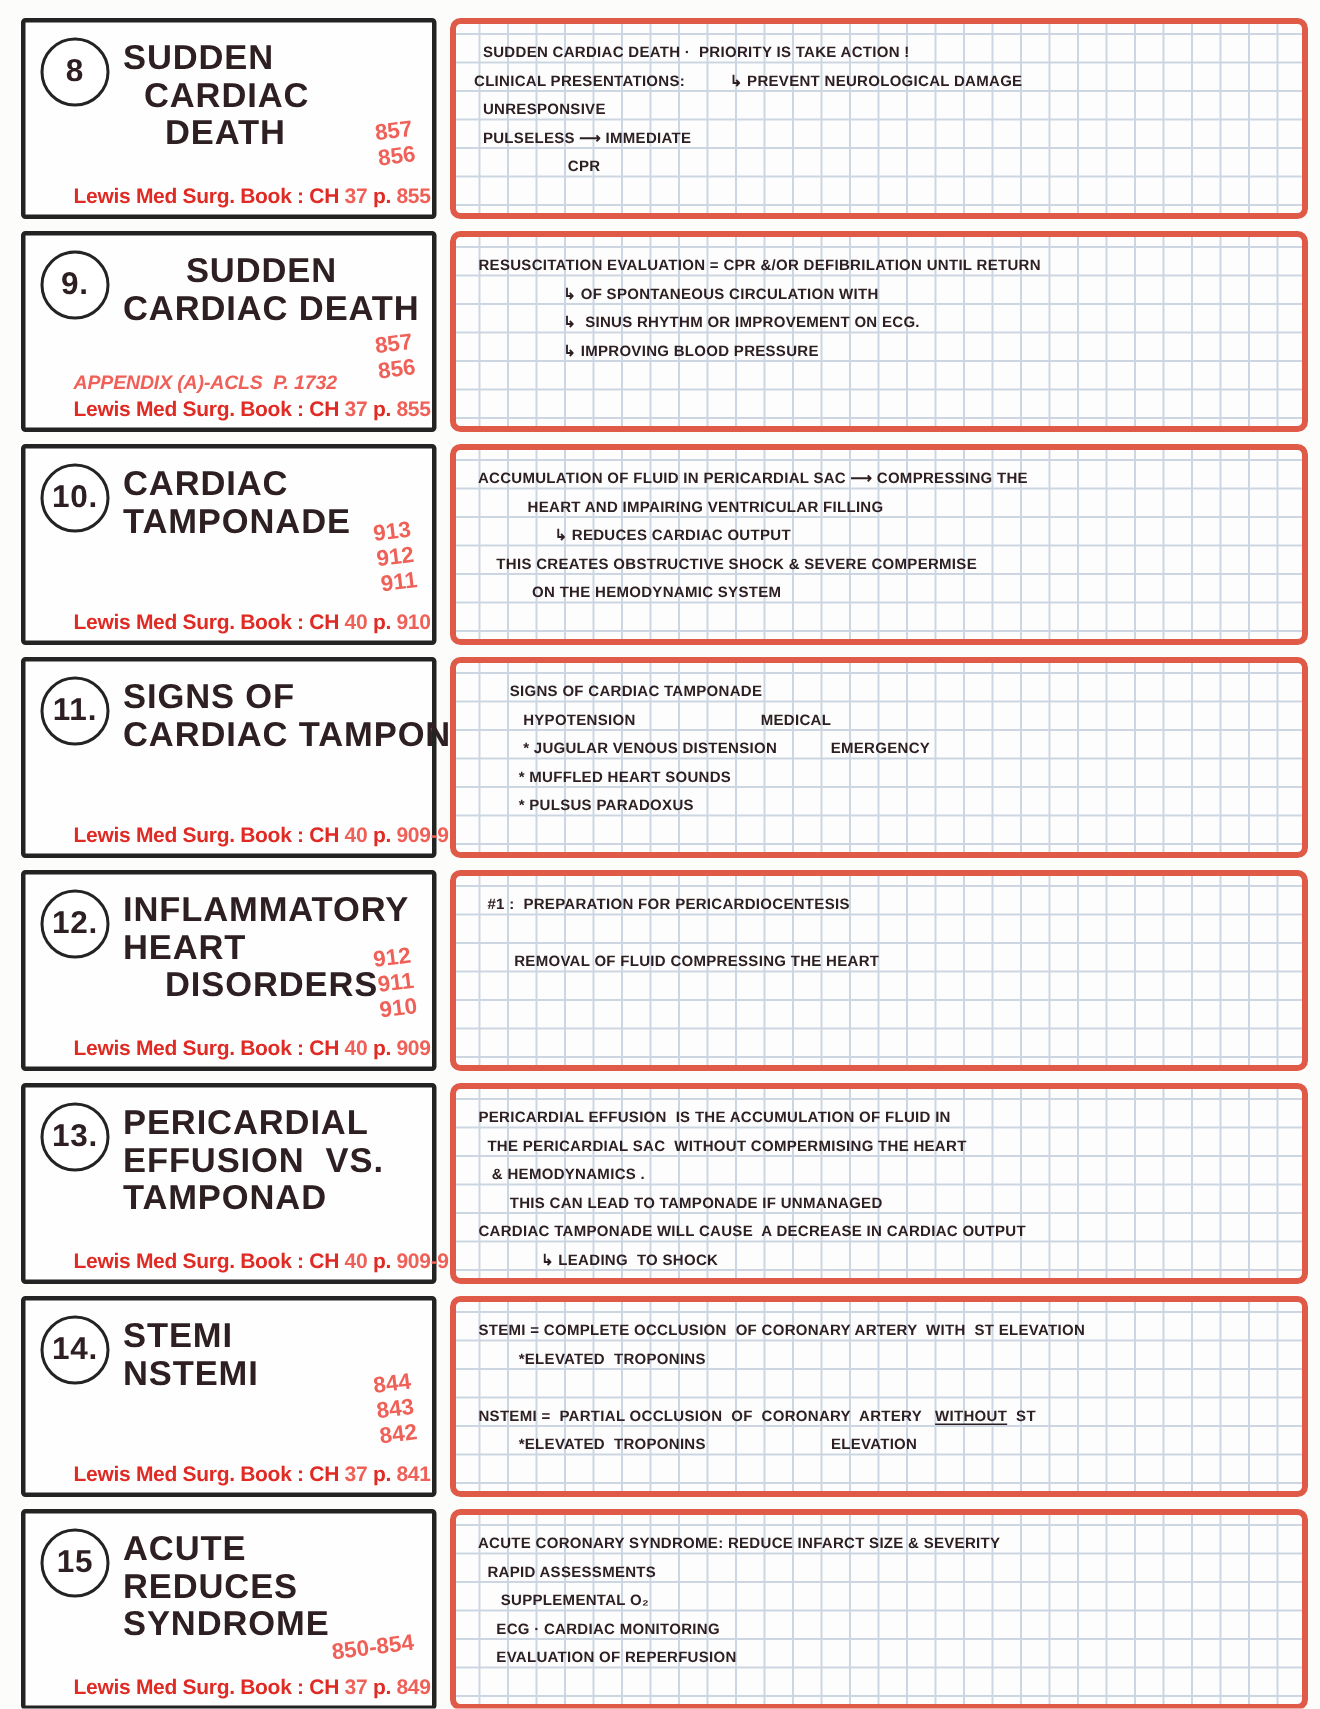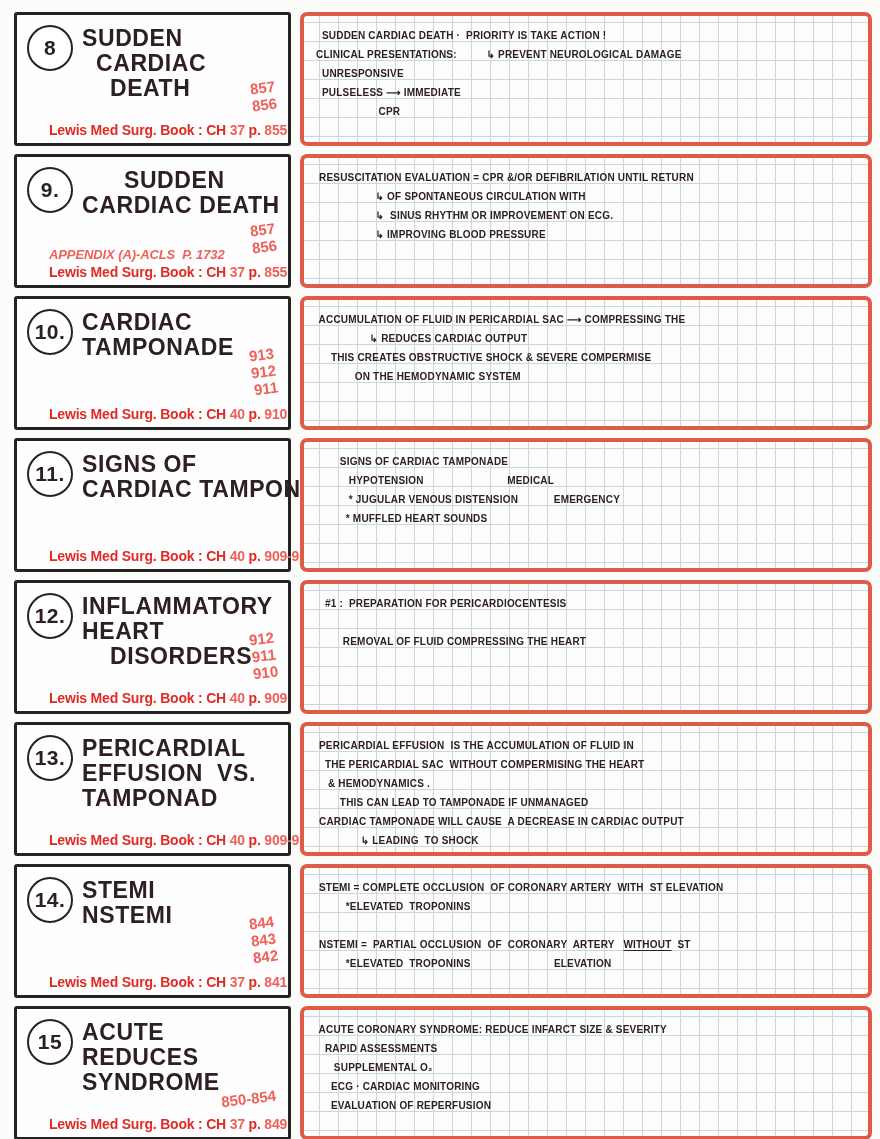--- a/index.html
+++ b/index.html
@@ -157,20 +157,21 @@
 912
 911</div>
       <div class="refs">
 
         <div class="citation"><span>Lewis Med Surg. Book : CH </span><span class="lt">40</span><span> p. </span><span class="lt">910</span></div>
       </div>
     </div>
     <div class="note-card">
       <div class="note-body">
             <div class="note-line"> ACCUMULATION OF FLUID IN PERICARDIAL SAC ⟶ COMPRESSING THE</div>
+            <div class="note-line">            HEART AND IMPAIRING VENTRICULAR FILLING</div>
             <div class="note-line">                  ↳ REDUCES CARDIAC OUTPUT</div>
             <div class="note-line">     THIS CREATES OBSTRUCTIVE SHOCK &amp; SEVERE COMPERMISE</div>
             <div class="note-line">             ON THE HEMODYNAMIC SYSTEM</div>
           </div>
     </div>
   </div>
 
   <div class="row">
     <div class="topic-card">
       <div class="topic-head">
@@ -185,20 +186,21 @@
 
         <div class="citation"><span>Lewis Med Surg. Book : CH </span><span class="lt">40</span><span> p. </span><span class="lt">909-915</span></div>
       </div>
     </div>
     <div class="note-card">
       <div class="note-body">
             <div class="note-line">        SIGNS OF CARDIAC TAMPONADE</div>
             <div class="note-line">           HYPOTENSION                            MEDICAL</div>
             <div class="note-line">           * JUGULAR VENOUS DISTENSION            EMERGENCY</div>
             <div class="note-line">          * MUFFLED HEART SOUNDS</div>
+            <div class="note-line">          * PULSUS PARADOXUS</div>
           </div>
     </div>
   </div>
 
   <div class="row">
     <div class="topic-card">
       <div class="topic-head">
         <div class="num-circle">
           <span class="num">12.</span>
         </div>

